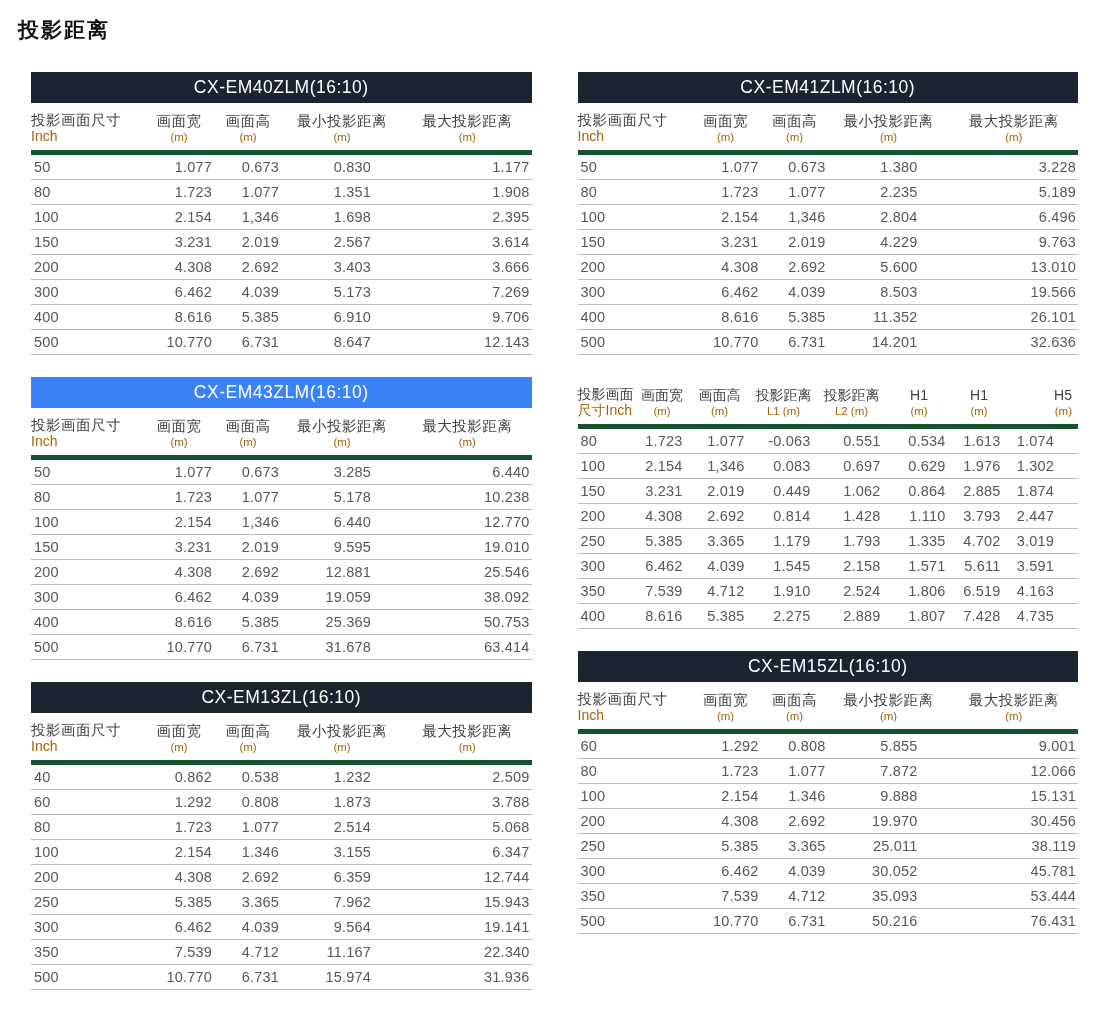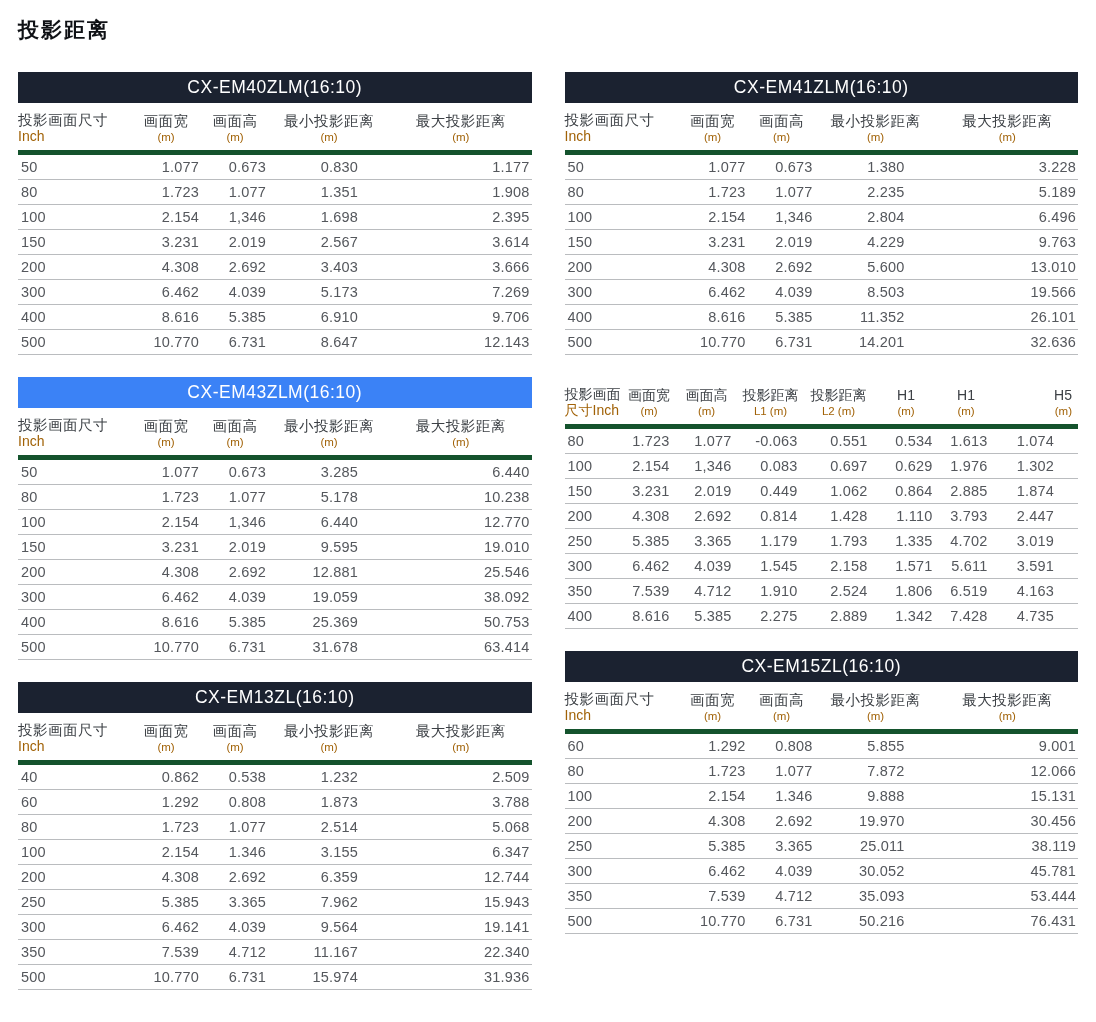--- a/index.html
+++ b/index.html
@@ -12,21 +12,21 @@
   .page { padding: 17px 18px 0 18px; }
   .page-title {
     margin: 0;
     font-size: 21px; line-height: 26px;
     font-weight: bold; color: #0f1115;
     letter-spacing: 2px;
   }
   .tables-grid { display: flex; gap: 33px; margin-top: 29px; }
   .tcol { flex: 1 1 0; min-width: 0; }
 
-  .tbl { margin-bottom: 22px; }
+  .tbl { margin-bottom: 22px; margin-left: 13px; }
   .tbl:last-child { margin-bottom: 0; }
   .tbl-band {
     height: 31px; line-height: 31px;
     background: #1b2230; color: #ffffff;
     text-align: center; font-size: 17.5px; letter-spacing: 0.5px;
   }
   table { width: 100%; border-collapse: collapse; table-layout: fixed; }
   th.hd {
     font-weight: normal; text-align: center; vertical-align: bottom;
     padding: 9px 0 6px 0;
@@ -587,21 +587,21 @@
                 <td class="cell c5">1.806</td>
                 <td class="cell c6">6.519</td>
                 <td class="cell c7">4.163</td>
               </tr>
               <tr>
                 <td class="cell c0">400</td>
                 <td class="cell c1">8.616</td>
                 <td class="cell c2">5.385</td>
                 <td class="cell c3">2.275</td>
                 <td class="cell c4">2.889</td>
-                <td class="cell c5">1.342</td>
+                <td class="cell c5">1.807</td>
                 <td class="cell c6">7.428</td>
                 <td class="cell c7">4.735</td>
               </tr>
             </tbody>
           </table>
         </section>
         <section class="tbl cols-5">
           <div class="tbl-band" style="background: rgb(27, 34, 48); color: rgb(255, 255, 255);">CX-EM15ZL(16:10)</div>
           <table>
             <colgroup>

